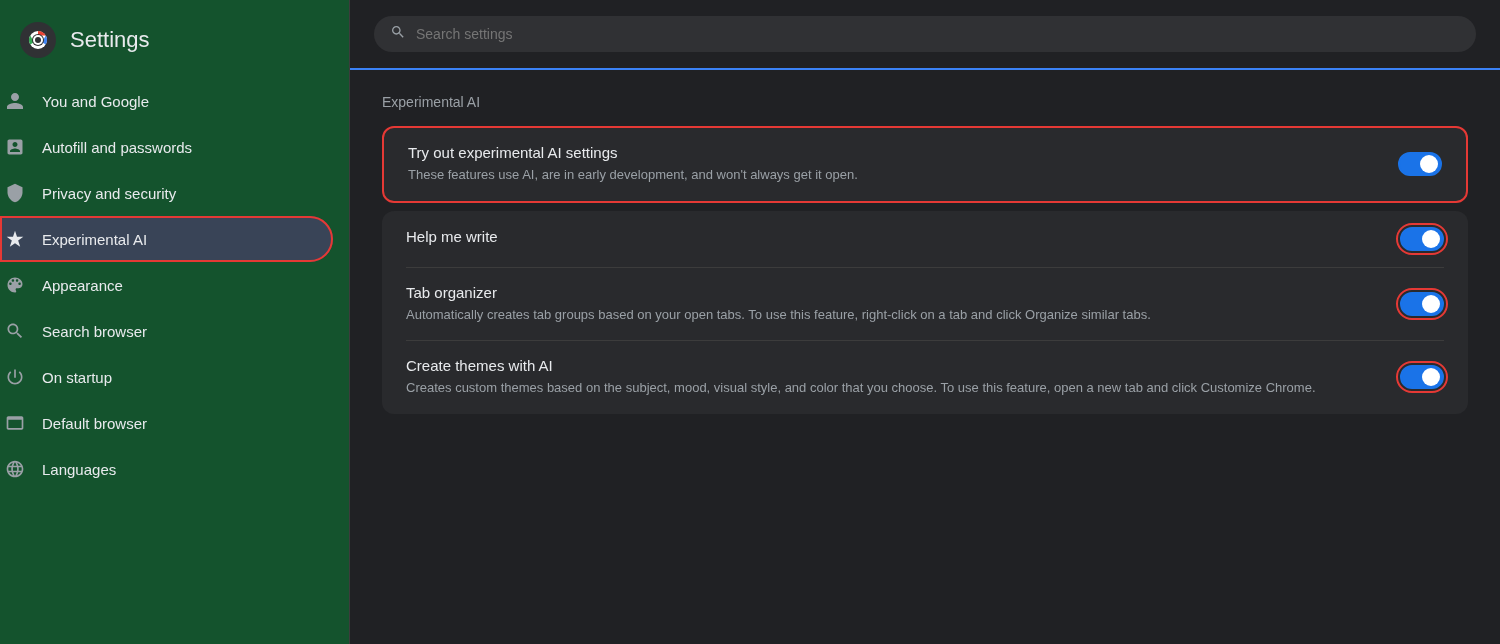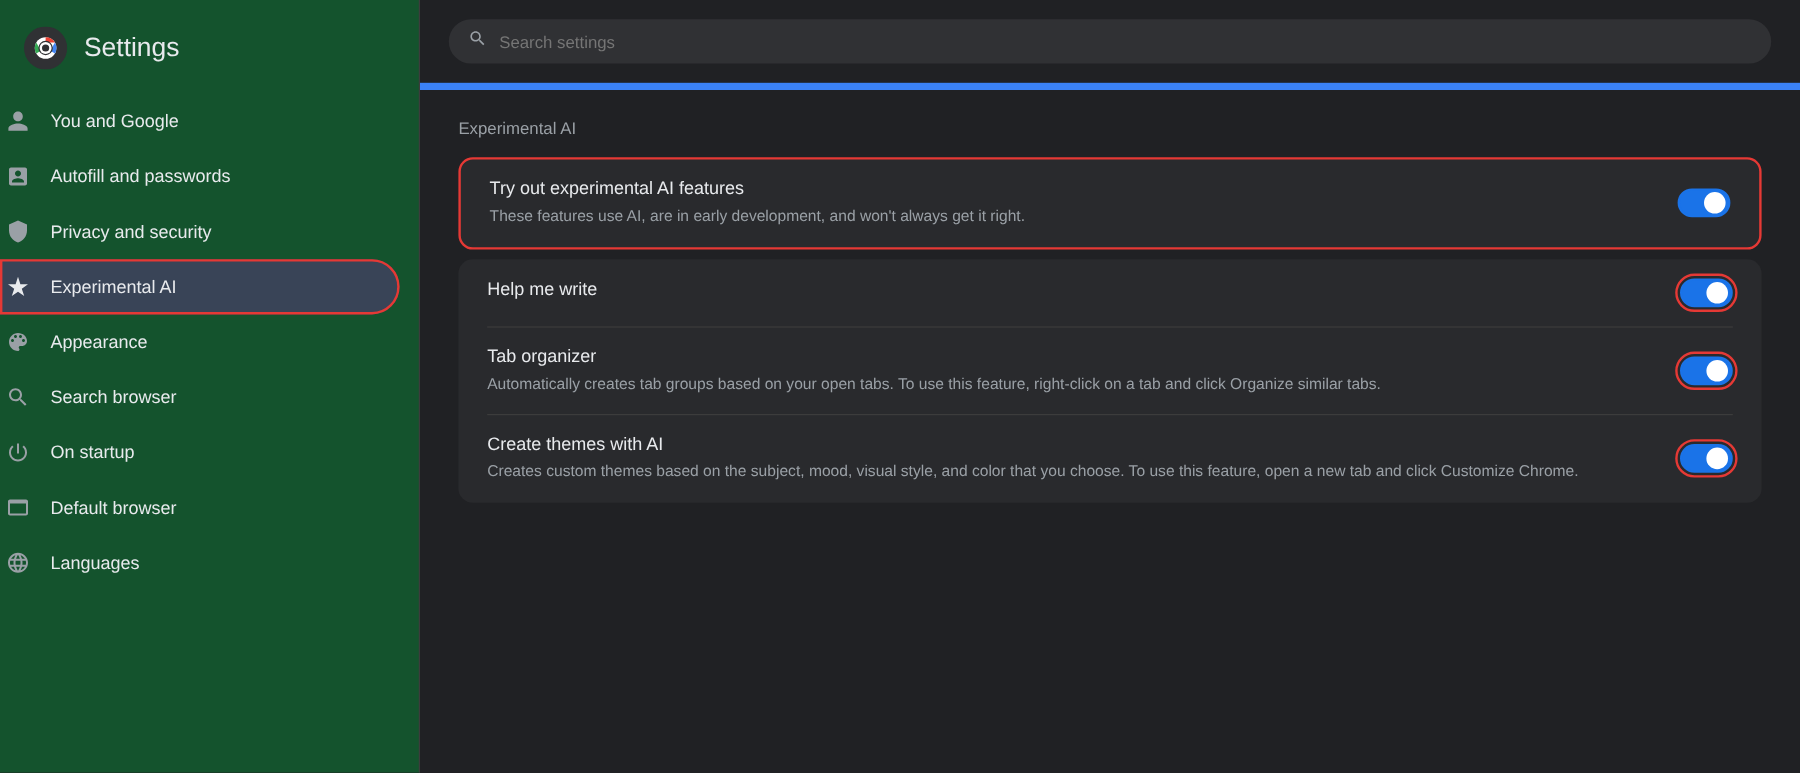--- a/index.html
+++ b/index.html
@@ -93,21 +93,21 @@
     .main-content {
       flex: 1;
       background: #202124;
       display: flex;
       flex-direction: column;
       overflow-y: auto;
     }
 
     .search-bar-container {
       padding: 16px 24px;
-      border-bottom: 6px solid #3b82f6;
+      border-bottom: 2px solid #3b82f6;
     }
 
     .search-bar {
       display: flex;
       align-items: center;
       background: #303134;
       border-radius: 24px;
       padding: 8px 16px;
       gap: 10px;
       max-width: 100%;
@@ -336,22 +336,22 @@
       <input type="text" class="search-input" placeholder="Search settings" style="">
     </div>
   </div>
 
   <div class="content-area">
     <div class="section-title">Experimental AI</div>
 
     <div class="card highlighted">
       <div class="card-row">
         <div class="card-row-content">
-          <div class="card-row-title">Try out experimental AI features</div>
-          <div class="card-row-desc">These features use AI, are in early development, and won't always get it right.</div>
+          <div class="card-row-title">Try out experimental AI settings</div>
+          <div class="card-row-desc">These features use AI, are in early development, and won't always get it open.</div>
         </div>
         <div class="toggle">
           <div class="toggle-track">
             <div class="toggle-thumb"></div>
           </div>
         </div>
       </div>
     </div>
 
     <div class="card" style="margin-top: 8px;">

